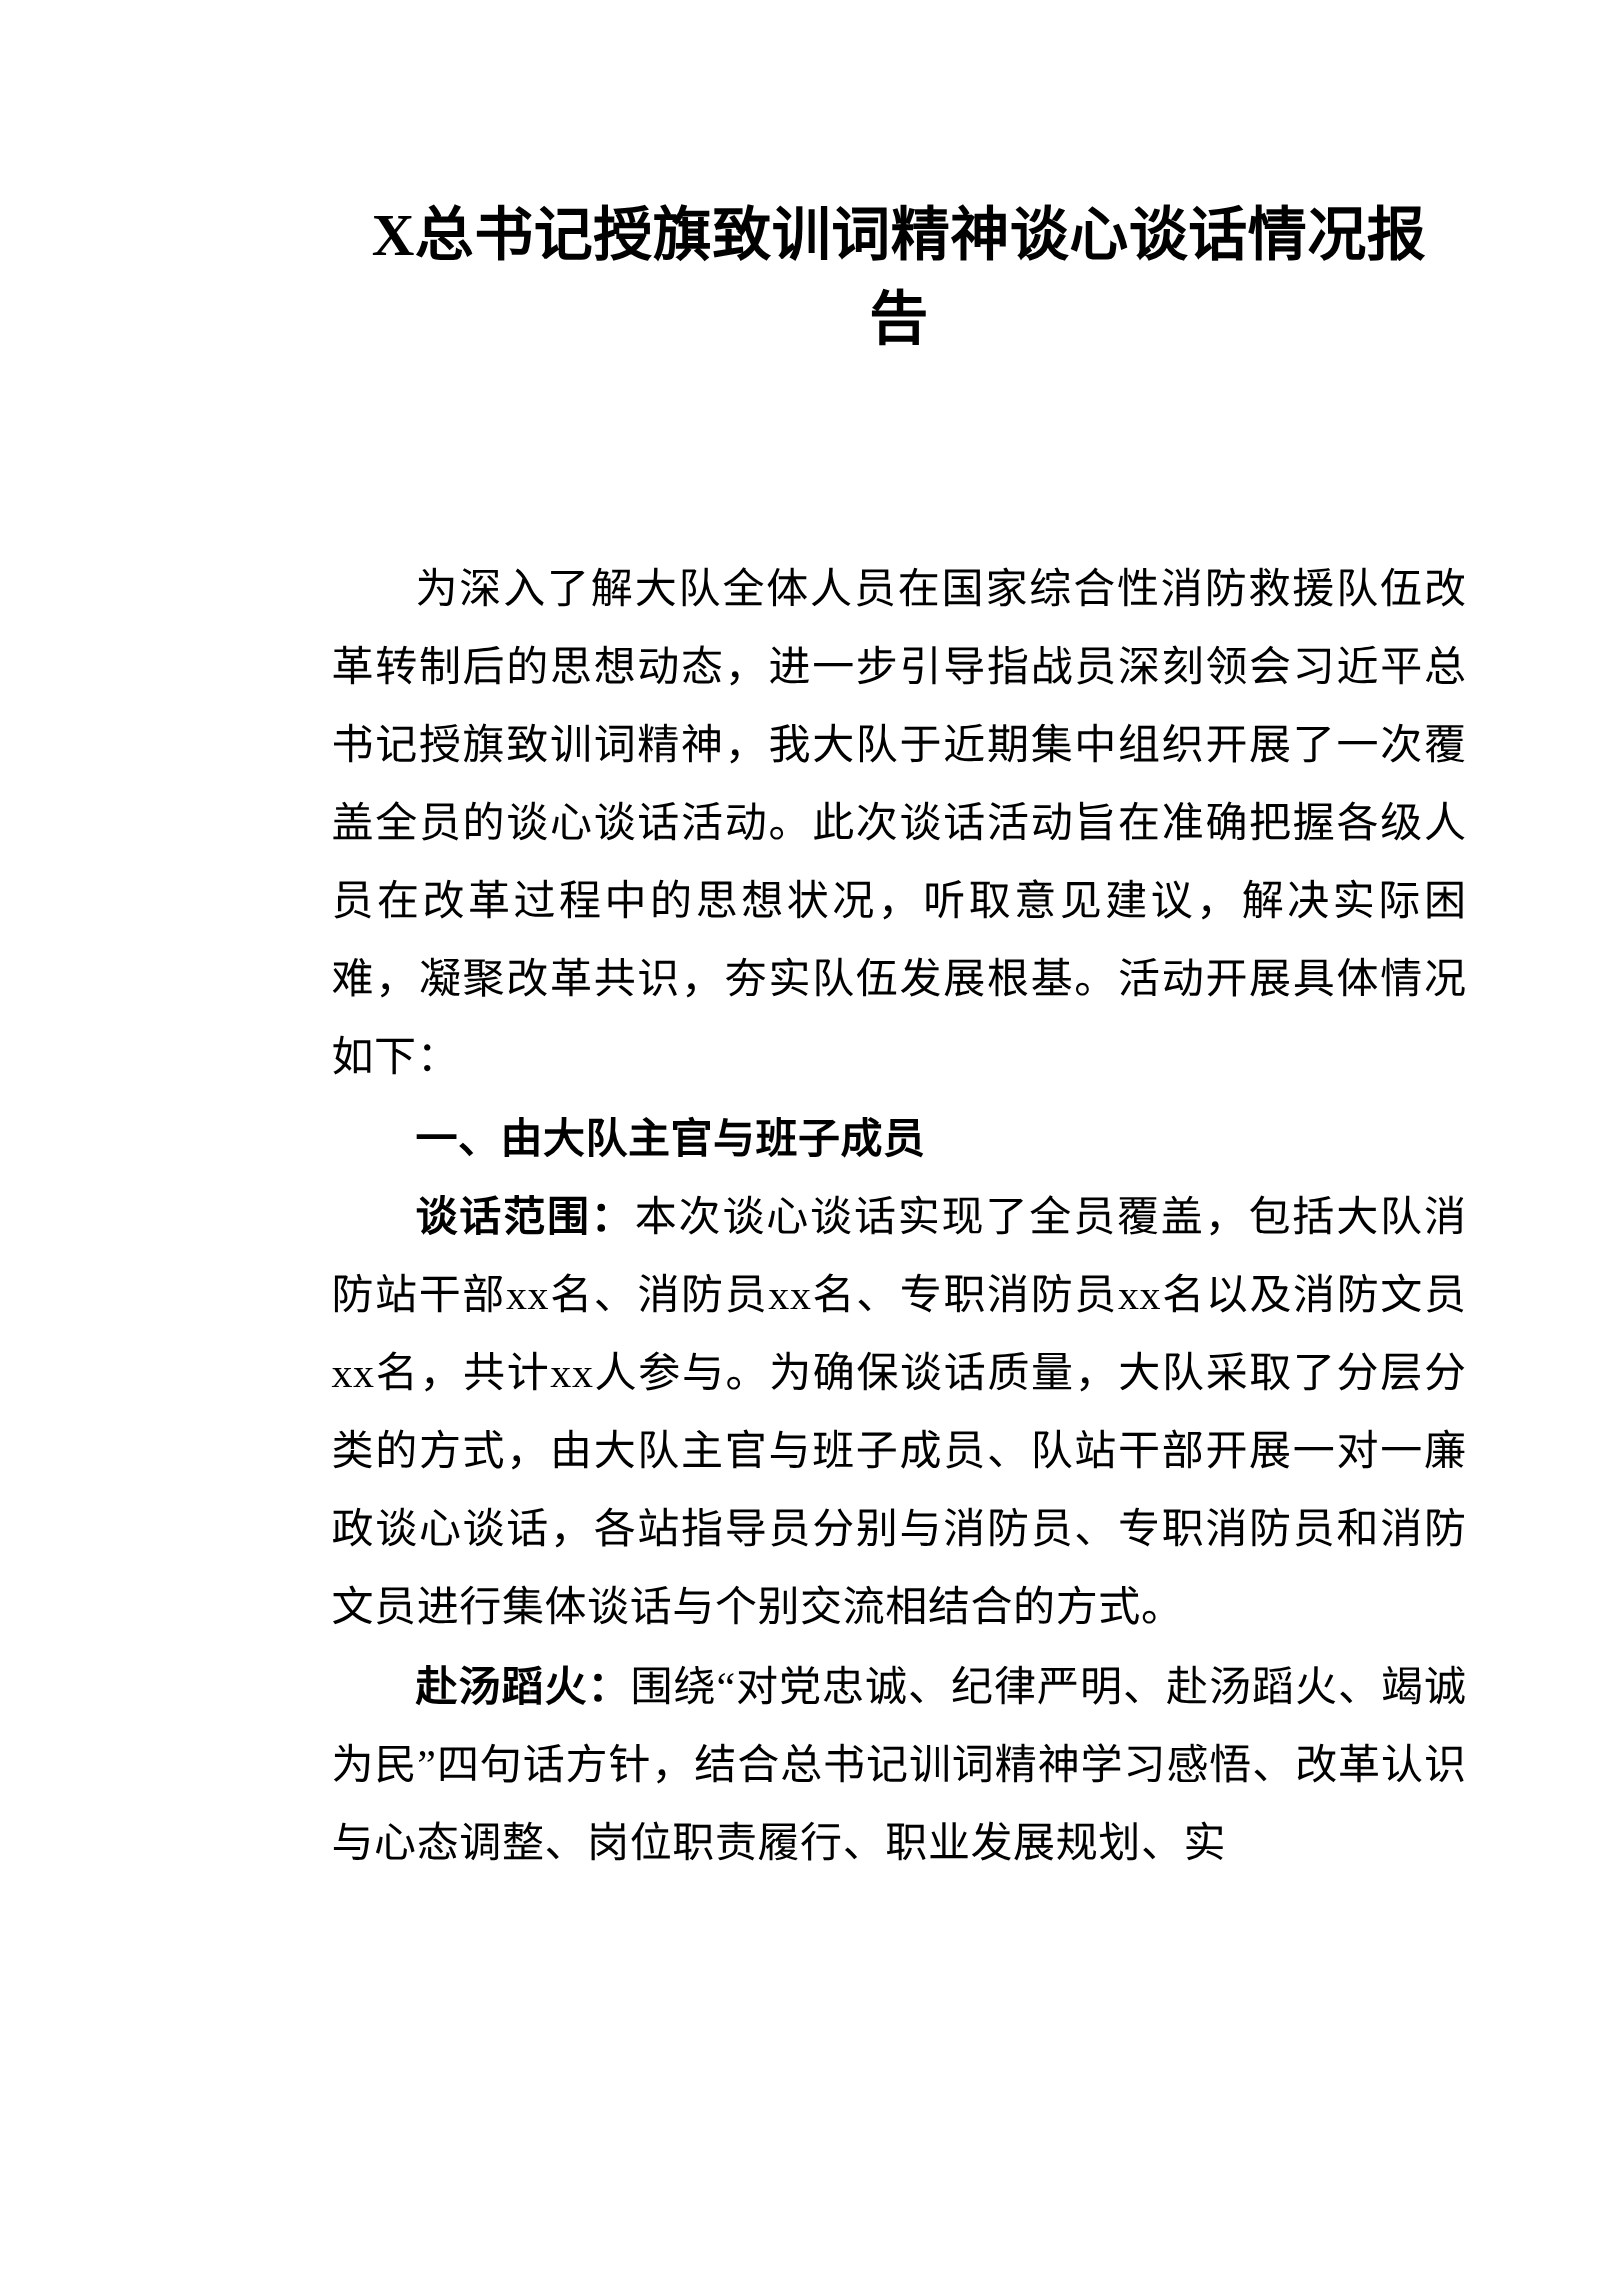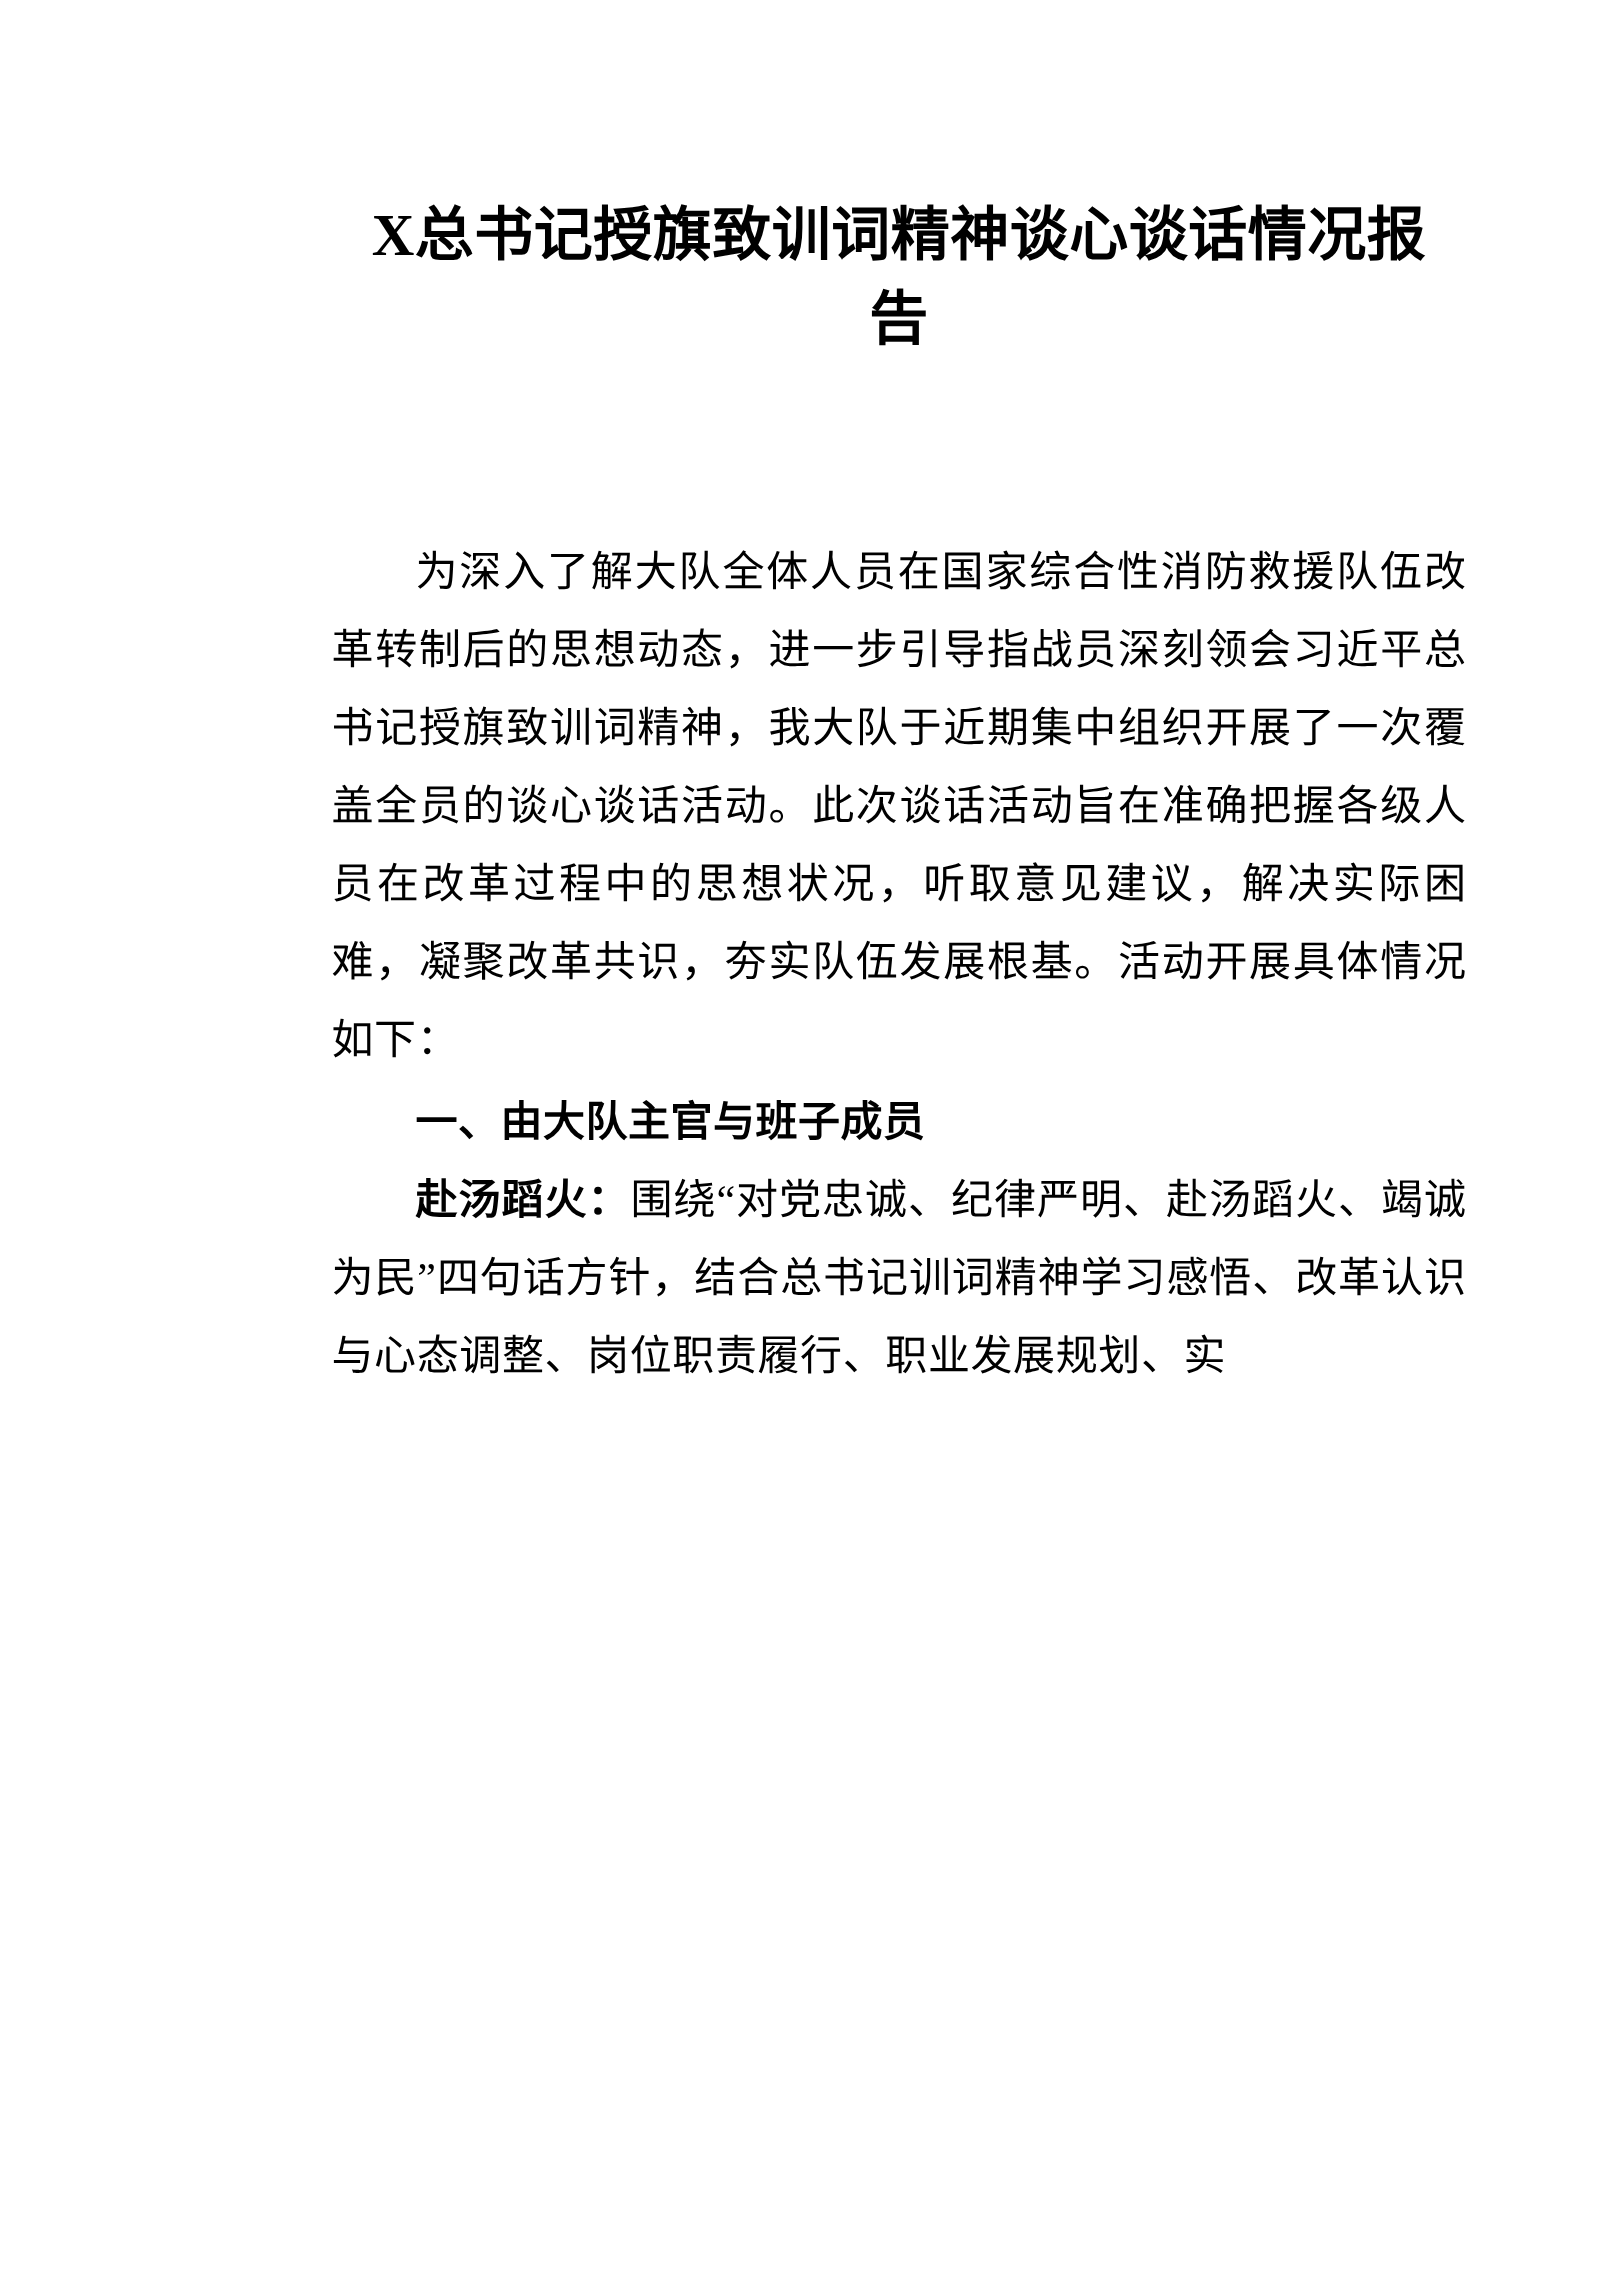--- a/index.html
+++ b/index.html
@@ -31,21 +31,21 @@
     font-size: 59px;
     line-height: 84px;
     color: #000000;
     letter-spacing: 0.5px;
   }
 
   
   .body-block {
     position: absolute;
     left: 243px;
-    top: 532px;
+    top: 549px;
     width: 1135px;
   }
 
   .para {
     font-family: "Liberation Serif", "DejaVu Serif", serif;
     font-size: 42px;
     line-height: 78px;
     color: #000000;
     text-align: justify;
     text-justify: inter-ideograph;
@@ -88,19 +88,20 @@
     <div>X总书记授旗致训词精神谈心谈话情况报</div>
     <div>告</div>
   </div>
 
   <div class="body-block">
 
     <p class="para">为深入了解大队全体人员在国家综合性消防救援队伍改革转制后的思想动态，进一步引导指战员深刻领会习近平总书记授旗致训词精神，我大队于近期集中组织开展了一次覆盖全员的谈心谈话活动。此次谈话活动旨在准确把握各级人员在改革过程中的思想状况，听取意见建议，解决实际困难，凝聚改革共识，夯实队伍发展根基。活动开展具体情况如下：</p>
 
     <h2 class="section-heading">一、由大队主官与班子成员</h2>
 
+    <p class="para"><span class="lead-label">谈话范围：</span><span class="run">本次谈心谈话实现了全员覆盖，包括大队消防站干部xx名、消防员xx名、专职消防员xx名以及消防文员xx名，共计xx人参与。为确保谈话质量，大队采取了分层分类的方式，由大队主官与班子成员、队站干部开展一对一廉政谈心谈话，各站指导员分别与消防员、专职消防员和消防文员进行集体谈话与个别交流相结合的方式。</span></p>
 
     <p class="para"><span class="lead-label">赴汤蹈火：</span><span class="run">围绕“对党忠诚、纪律严明、赴汤蹈火、竭诚为民”四句话方针，结合总书记训词精神学习感悟、改革认识与心态调整、岗位职责履行、职业发展规划、实</span></p>
 
   </div>
 
 </div>
 
 
 </body></html>

